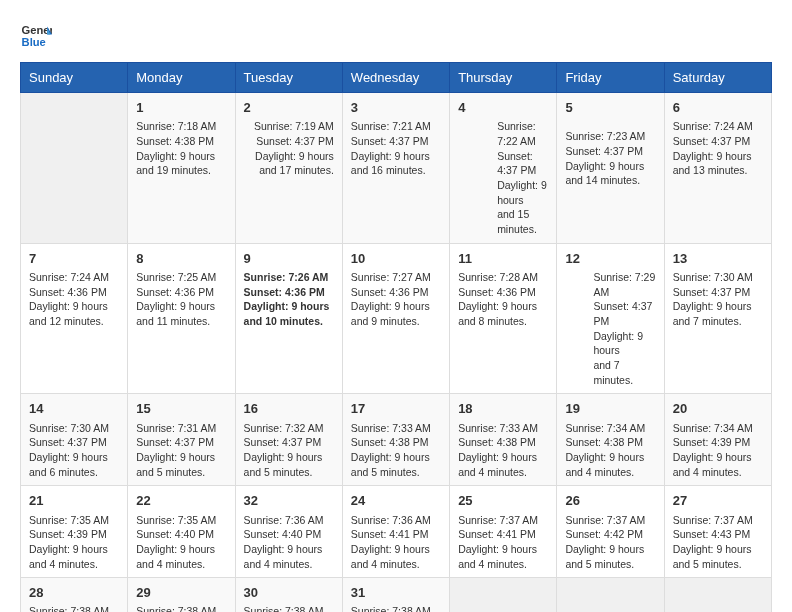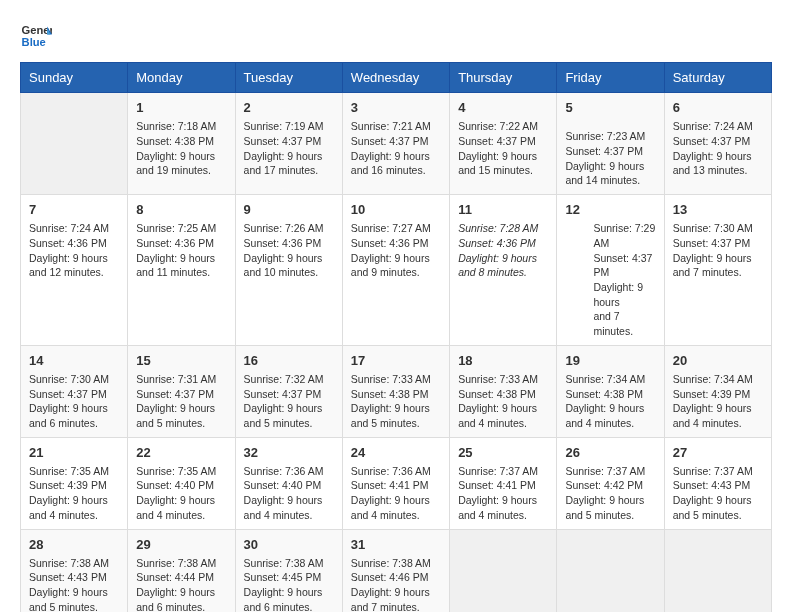--- a/index.html
+++ b/index.html
@@ -116,35 +116,35 @@
         <td class="empty-cell"></td>
         <td>
           <span class="day-number">1</span>
           <div class="day-info" style="white-space: pre-line;">Sunrise: 7:18 AM
 Sunset: 4:38 PM
 Daylight: 9 hours
 and 19 minutes.</div>
         </td>
         <td>
           <span class="day-number">2</span>
-          <div class="day-info" style="white-space: pre-line;">Sunrise: 7:19 AM
+          <div class="day-info" style="white-space: pre-line; text-align: right;">Sunrise: 7:19 AM
 Sunset: 4:37 PM
 Daylight: 9 hours
 and 17 minutes.</div>
         </td>
         <td>
           <span class="day-number">3</span>
           <div class="day-info" style="white-space: pre-line;">Sunrise: 7:21 AM
 Sunset: 4:37 PM
 Daylight: 9 hours
 and 16 minutes.</div>
         </td>
         <td>
           <span class="day-number">4</span>
-          <div class="day-info" style="white-space: pre-line;">Sunrise: 7:22 AM
+          <div class="day-info" style="white-space: pre-line; margin-left: 39px;">Sunrise: 7:22 AM
 Sunset: 4:37 PM
 Daylight: 9 hours
 and 15 minutes.</div>
         </td>
         <td>
           <span class="day-number">5</span>
           <div class="day-info" style="white-space: pre-line; margin-top: 12px;">Sunrise: 7:23 AM
 Sunset: 4:37 PM
 Daylight: 9 hours
 and 14 minutes.</div>
@@ -167,35 +167,35 @@
         </td>
         <td>
           <span class="day-number">8</span>
           <div class="day-info" style="white-space: pre-line;">Sunrise: 7:25 AM
 Sunset: 4:36 PM
 Daylight: 9 hours
 and 11 minutes.</div>
         </td>
         <td>
           <span class="day-number">9</span>
-          <div class="day-info" style="white-space: pre-line;">Sunrise: 7:26 AM
+          <div class="day-info" style="white-space: pre-line; font-weight: bold;">Sunrise: 7:26 AM
 Sunset: 4:36 PM
 Daylight: 9 hours
 and 10 minutes.</div>
         </td>
         <td>
           <span class="day-number">10</span>
           <div class="day-info" style="white-space: pre-line;">Sunrise: 7:27 AM
 Sunset: 4:36 PM
 Daylight: 9 hours
 and 9 minutes.</div>
         </td>
         <td>
           <span class="day-number">11</span>
-          <div class="day-info" style="white-space: pre-line; font-style: italic;">Sunrise: 7:28 AM
+          <div class="day-info" style="white-space: pre-line;">Sunrise: 7:28 AM
 Sunset: 4:36 PM
 Daylight: 9 hours
 and 8 minutes.</div>
         </td>
         <td>
           <span class="day-number">12</span>
           <div class="day-info" style="white-space: pre-line; margin-left: 28px;">Sunrise: 7:29 AM
 Sunset: 4:37 PM
 Daylight: 9 hours
 and 7 minutes.</div>

